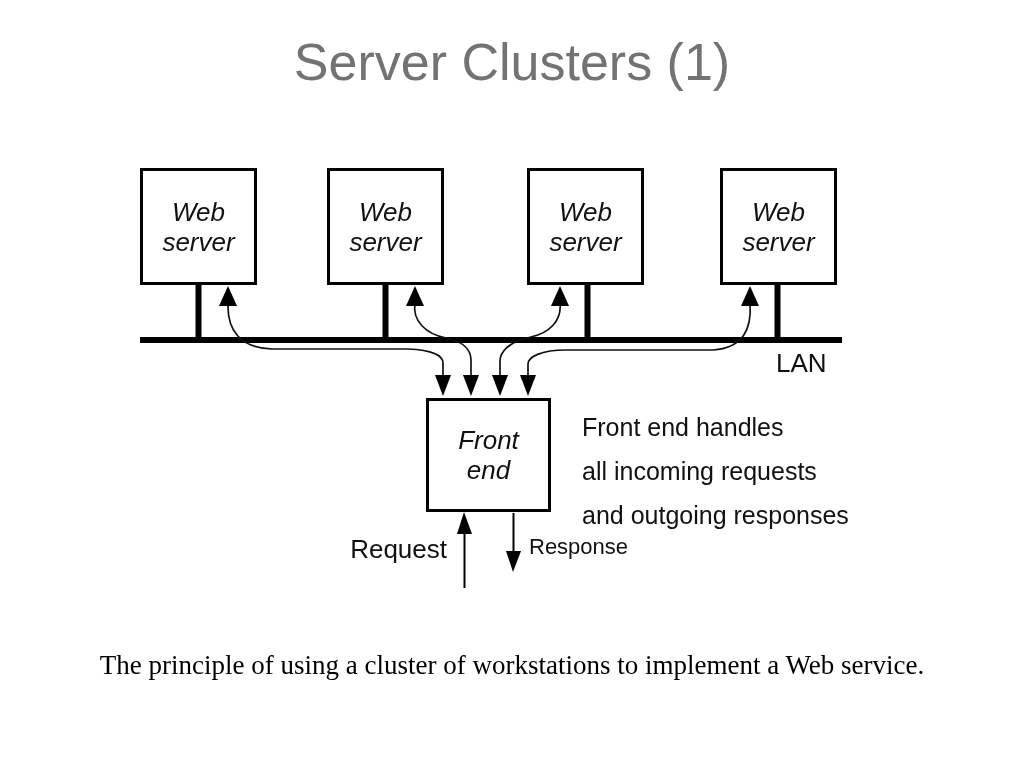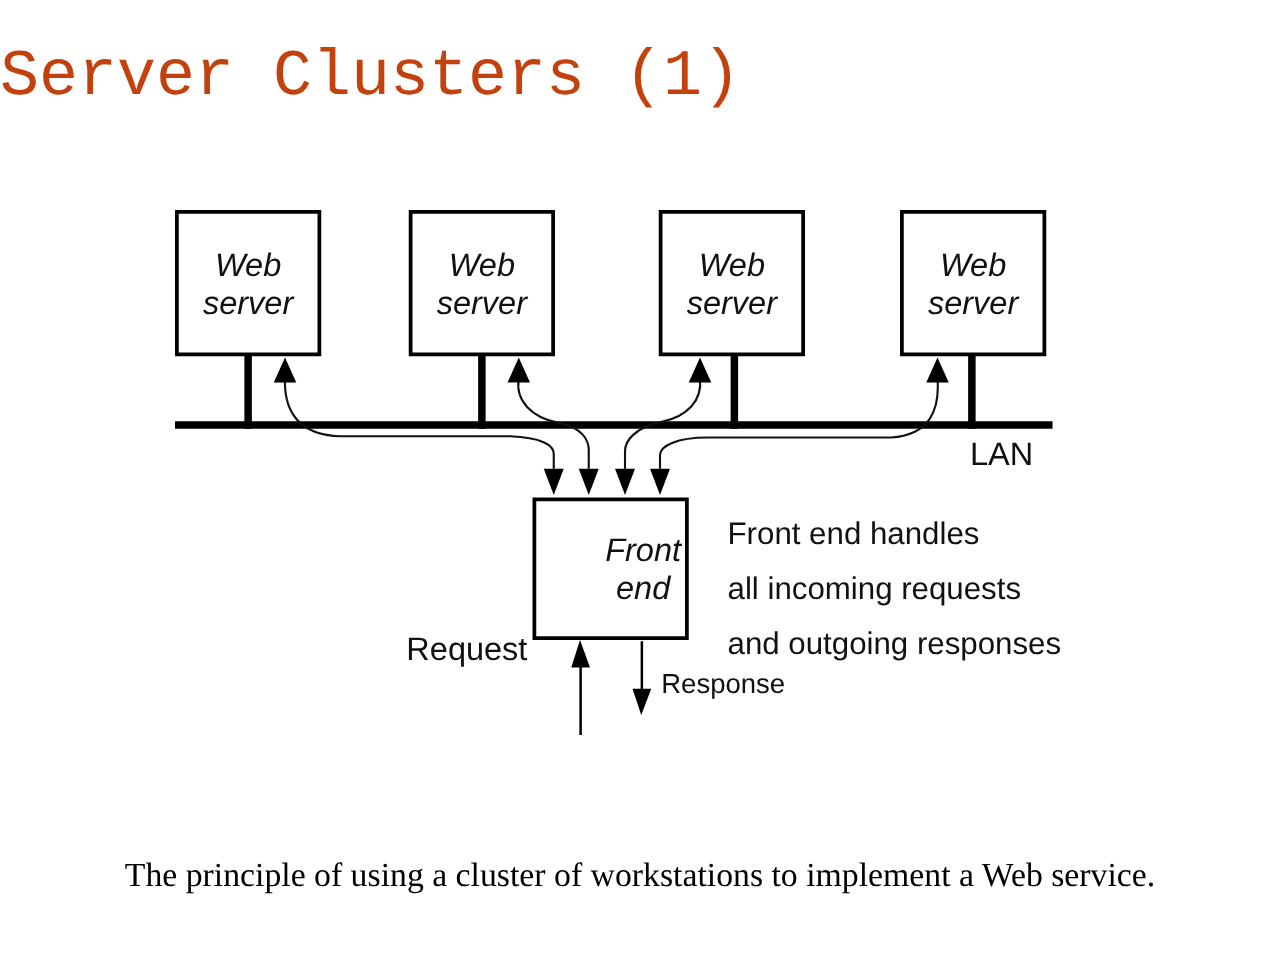--- a/index.html
+++ b/index.html
@@ -7,52 +7,52 @@
     width: 1024px; height: 768px;
     background: #ffffff;
     position: relative;
     overflow: hidden;
     font-family: "Liberation Sans", sans-serif;
     color: #111;
   }
   .abs { position: absolute; }
   .slide-title {
     top: 32px; left: 0; width: 1024px;
-    font-family: Liberation Mono, monospace;
+    text-align: center;
+    font-family: Liberation Sans, sans-serif;
     font-weight: 400;
     font-size: 52px;
-    color: #c2410c; 
+    color: #737373; 
   }
   .diagram-svg { left: 0; top: 0; }
   .boxlabel {
     display: flex; align-items: center; justify-content: center;
     text-align: center;
     white-space: pre-line;
     font-size: 26px; line-height: 30px; font-style: italic;
   }
   .ws1 { left: 140px; top: 168px; width: 117px; height: 117px; }
   .ws2 { left: 327px; top: 168px; width: 117px; height: 117px; }
   .ws3 { left: 527px; top: 168px; width: 117px; height: 117px; }
   .ws4 { left: 720px; top: 168px; width: 117px; height: 117px; }
-  .fe  { left: 426px; top: 398px; width: 125px; height: 114px; padding-left: 26px; }
+  .fe  { left: 426px; top: 398px; width: 125px; height: 114px; }
   .lan-label { left: 776px; top: 348px; font-size: 26px; }
   .annotation {
     left: 582px; top: 405px;
     font-size: 25px; line-height: 44px;
     white-space: pre-line;
   }
-  .request-label  { left: 300px; top: 504px; width: 147px; text-align: center; font-size: 26px; }
+  .request-label  { left: 300px; top: 534px; width: 147px; text-align: right; font-size: 26px; }
   .response-label { left: 529px; top: 534px; font-size: 22px; }
   .caption {
     top: 650px; left: 0; width: 1024px;
     text-align: center;
     font-family: "Liberation Serif", serif;
     font-size: 27px;
     color: #000;
-    margin-top: 35px;
   }
 </style>
 </head>
 <body>
 
 <div class="abs slide-title">Server Clusters (1)</div>
 
 <svg class="abs diagram-svg" width="1024" height="768" viewBox="0 0 1024 768">
 
   <rect x="141.5" y="169.5" width="114" height="114" fill="#fff" stroke="#000" stroke-width="3"></rect>

